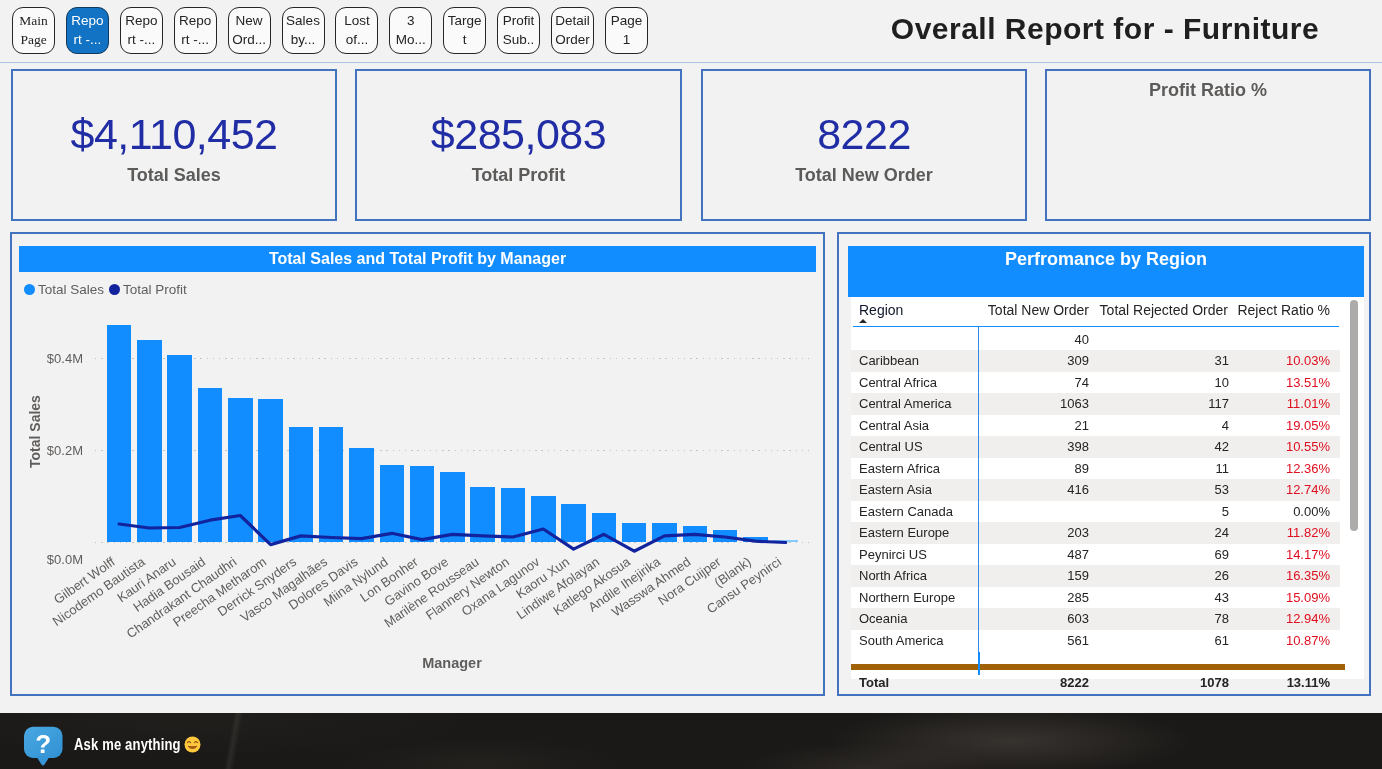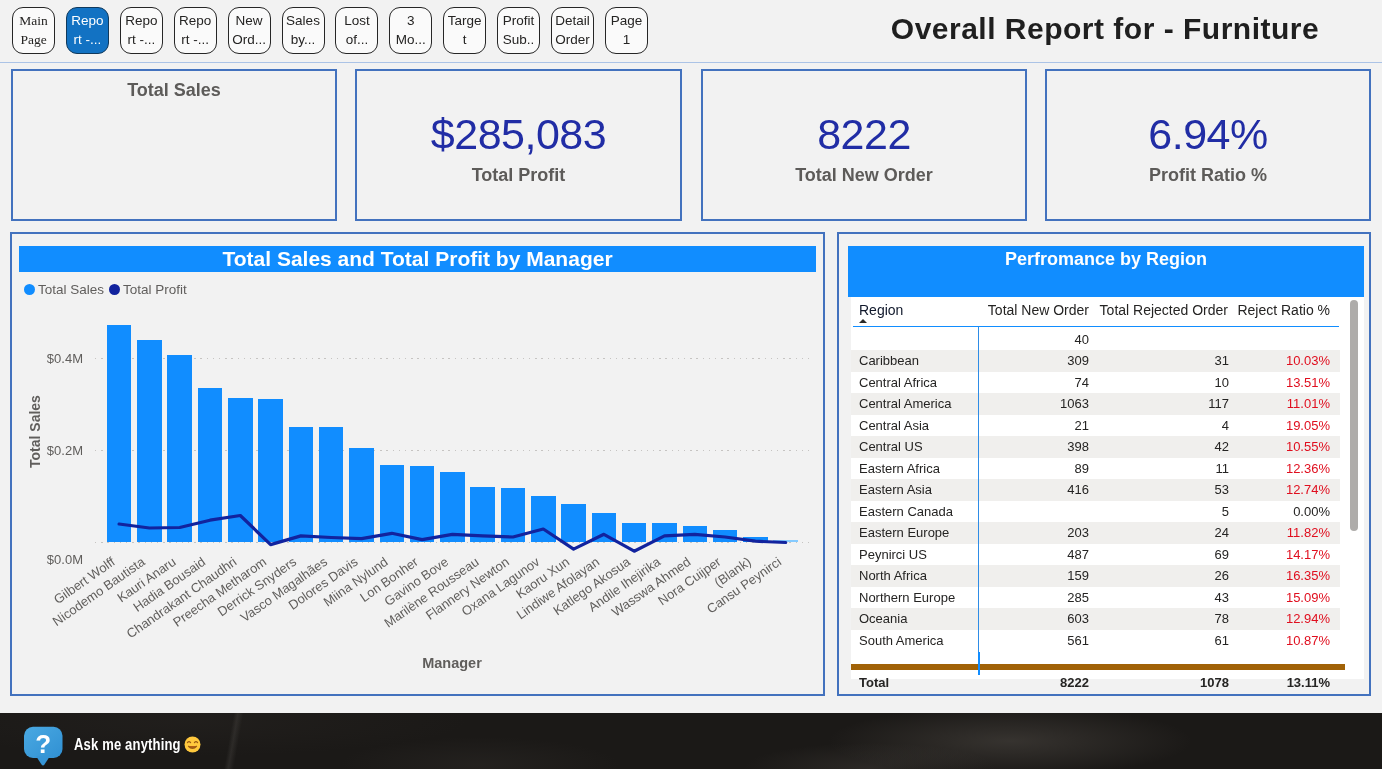--- a/index.html
+++ b/index.html
@@ -43,37 +43,37 @@
     <div class="tab" style="left:389.3px;">3<br>Mo...</div>
     <div class="tab" style="left:443.2px;">Targe<br>t</div>
     <div class="tab" style="left:497.1px;">Profit<br>Sub..</div>
     <div class="tab" style="left:551.0px;">Detail<br>Order</div>
     <div class="tab" style="left:604.9px;">Page<br>1</div>
   </div>
 <div class="abs" style="left:0;top:62px;width:1382px;height:1px;background:#ABC3E6;"></div>
 <div class="abs" style="left:890px;top:12px;width:430px;text-align:center;font-size:30px;font-weight:bold;color:#1f1f1f;letter-spacing:0.5px;">Overall Report for - Furniture</div>
 
 <div class="card" style="left:11px;width:326px;">
+    <div class="num">$4,110,452</div>
     <div class="lbl">Total Sales</div>
   </div>
 <div class="card" style="left:355px;width:327px;">
     <div class="num">$285,083</div>
     <div class="lbl">Total Profit</div>
   </div>
 <div class="card" style="left:701px;width:326px;">
     <div class="num">8222</div>
     <div class="lbl">Total New Order</div>
   </div>
 <div class="card" style="left:1045px;width:326px;">
-    <div class="num">6.94%</div>
     <div class="lbl">Profit Ratio %</div>
   </div>
 
 <div class="panel" style="left:10px;width:815px;"></div>
-<div class="ctitle" style="left:19px;top:246px;width:797px;height:26px;font-size:21px;line-height:26px;">Total Sales and Total Profit by Manager</div>
+<div class="ctitle" style="left:19px;top:246px;width:797px;height:26px;font-size:16px;line-height:26px;">Total Sales and Total Profit by Manager</div>
 
 <div class="abs" style="left:24px;top:284px;width:11px;height:11px;border-radius:50%;background:#118DFF;"></div>
 <div class="abs" style="left:38px;top:282px;font-size:13.5px;color:#605E5C;">Total Sales</div>
 <div class="abs" style="left:109px;top:284px;width:11px;height:11px;border-radius:50%;background:#12239E;"></div>
 <div class="abs" style="left:123px;top:282px;font-size:13.5px;color:#605E5C;">Total Profit</div>
 
 <div class="grid" style="left:95px;top:358px;width:715px;"></div>
 <div class="grid" style="left:95px;top:450px;width:715px;"></div>
 <div class="grid" style="left:95px;top:542px;width:715px;"></div>
 <div class="ylab" style="left:39px;top:351px;">$0.4M</div>

